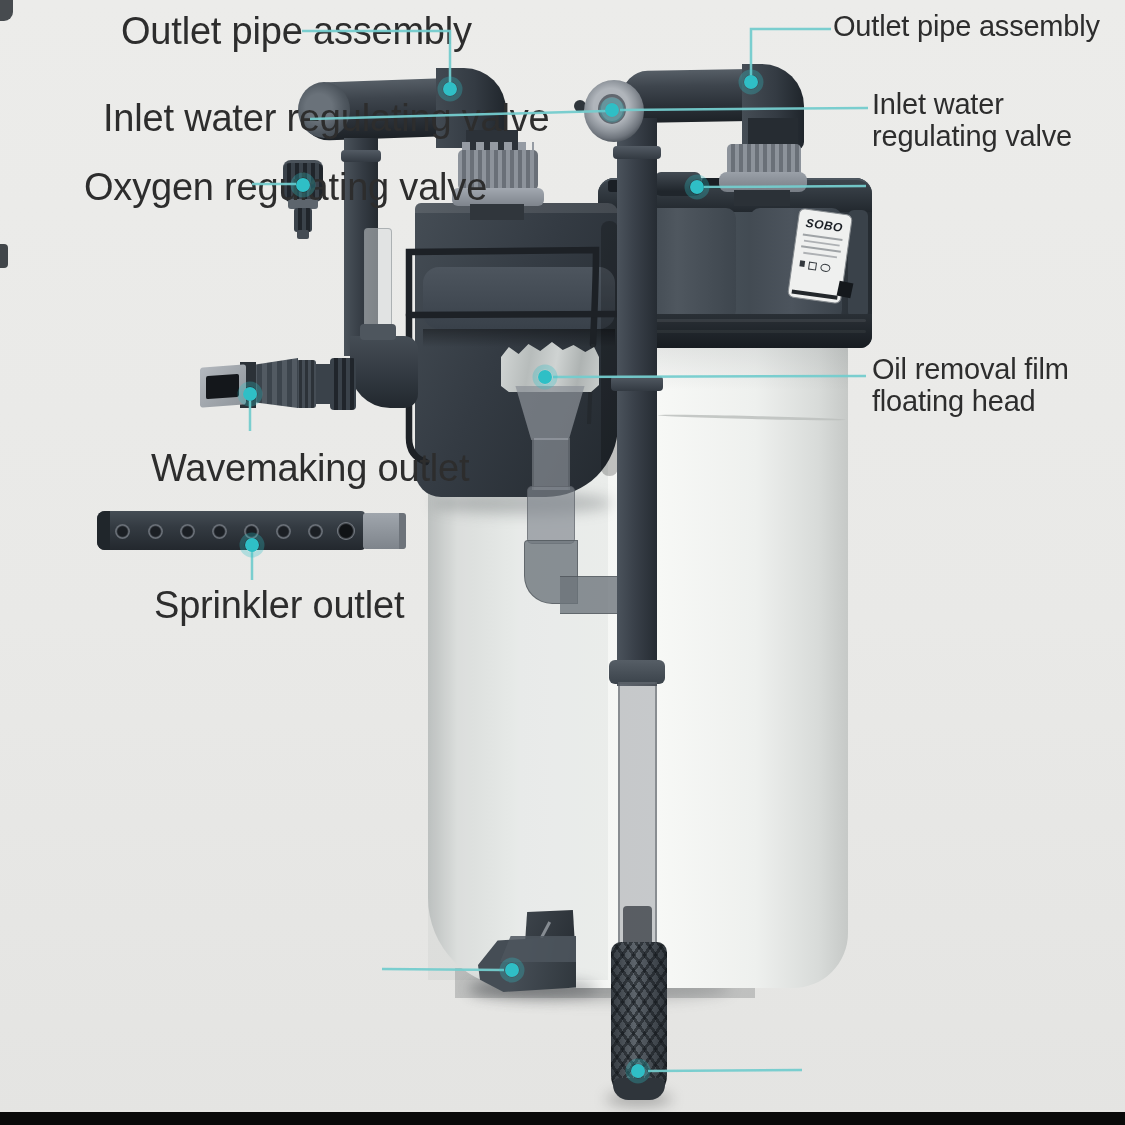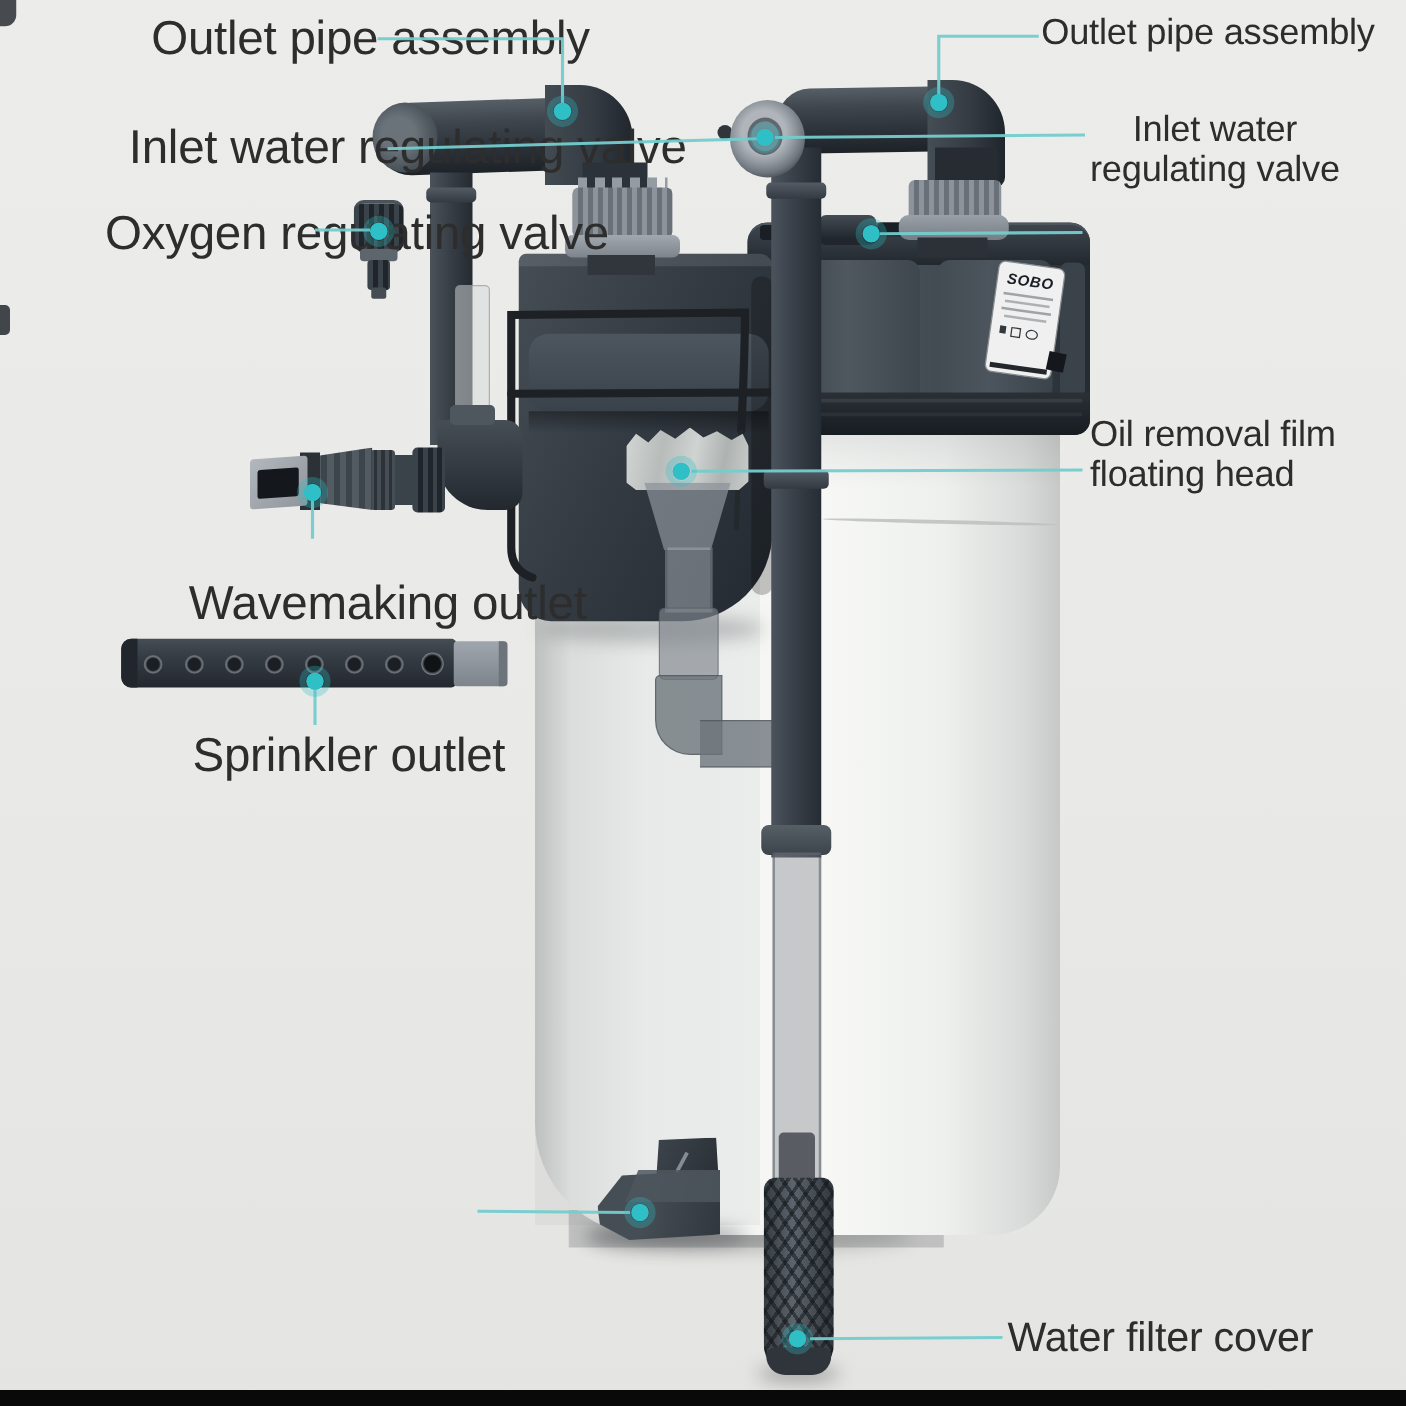--- a/index.html
+++ b/index.html
@@ -202,28 +202,27 @@
   <div class="p" style="left:288px;top:199px;width:30px;height:10px;background:#5d656d;border-radius:3px;z-index:9;"></div>
   <div class="p knurl-dk" style="left:294px;top:208px;width:18px;height:24px;border-radius:3px;z-index:9;"></div>
   <div class="p" style="left:297px;top:230px;width:12px;height:9px;background:#454c54;border-radius:2px;z-index:9;"></div>
   <div class="p" style="left:364px;top:228px;width:28px;height:102px;border-radius:4px;z-index:9;
               background:rgba(215,219,221,.5);border:1px solid rgba(130,136,140,.55);box-sizing:border-box;"></div>
   <div class="p" style="left:360px;top:324px;width:36px;height:16px;background:#4e565e;border-radius:4px;z-index:9;"></div>
 
   <div class="lbl big" style="left:121px;top:10px;">Outlet pipe assembly</div>
   <div class="lbl big" style="left:103px;top:97px;">Inlet water regulating valve</div>
   <div class="lbl big" style="left:84px;top:166px;">Oxygen regulating valve</div>
-  <div class="lbl big" style="left:151px;top:462px;">Wavemaking outlet</div>
+  <div class="lbl big" style="left:151px;top:447px;">Wavemaking outlet</div>
   <div class="lbl big" style="left:154px;top:584px;">Sprinkler outlet</div>
   <div class="lbl sm" style="left:833px;top:10px;">Outlet pipe assembly</div>
-  <div class="lbl sm" style="left:872px;top:88px;text-align:center;">Inlet water
+  <div class="lbl sm" style="left:872px;top:88px;">Inlet water
 regulating valve</div>
-  <div class="lbl sm" style="left:872px;top:332px;">Oil removal film
+  <div class="lbl sm" style="left:872px;top:353px;">Oil removal film
 floating head</div>
-  <div class="lbl med" style="left:806px;top:1052px;">Water filter cover</div>
 
   <svg id="callouts" width="1125" height="1125">
     <polyline class="cl" points="302,31 450,31 450,84"></polyline>
     <polyline class="cl" points="831,29 751,29 751,77"></polyline>
     <polyline class="cl" points="310,119 606,111"></polyline>
     <polyline class="cl" points="620,110 868,108"></polyline>
     <polyline class="cl" points="866,186 704,187"></polyline>
     <polyline class="cl" points="553,377 866,376"></polyline>
     <polyline class="cl" points="252,184 296,184"></polyline>
     <polyline class="cl" points="250,400 250,431"></polyline>

